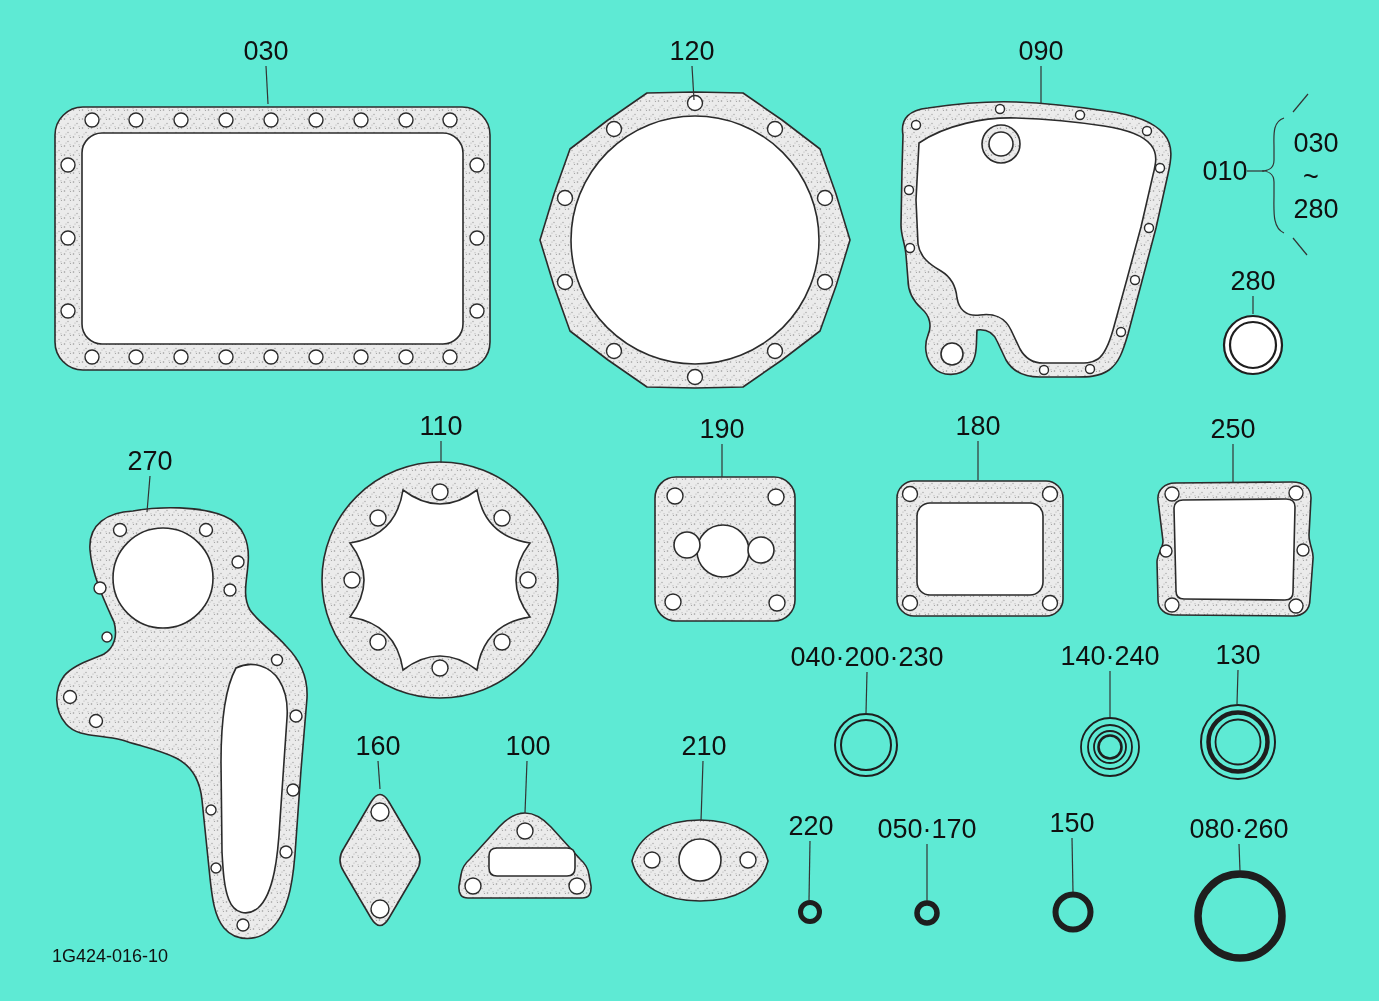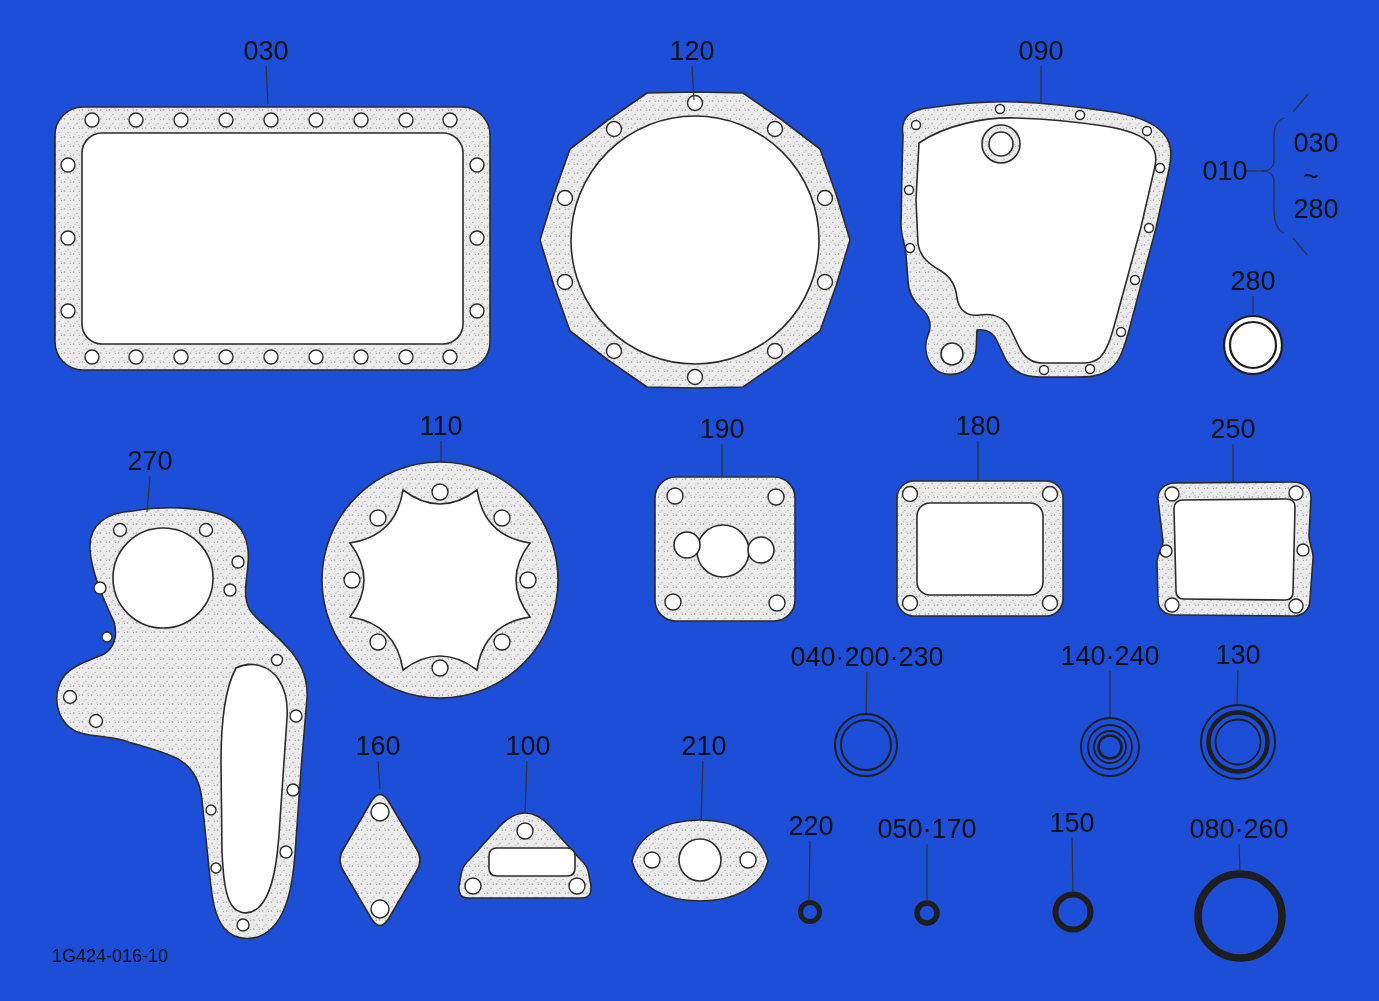--- a/index.html
+++ b/index.html
@@ -1,16 +1,16 @@
 <!DOCTYPE html>
 <html><head>
 <meta charset="utf-8">
 <style>
   html,body{margin:0;padding:0;background:#fff}
-  .stage{position:relative;width:1379px;height:1001px;background:#1d4ed8;overflow:hidden;
+  .stage{position:relative;width:1379px;height:1001px;background:#5eead4;overflow:hidden;
          font-family:"Liberation Sans",sans-serif}
   svg{display:block}
   .g{fill:url(#stip);stroke:#2b2b2b;stroke-width:1.6;stroke-linejoin:round}
   .w{fill:#fff;stroke:#2b2b2b;stroke-width:1.6}
   .h{fill:#fff;stroke:#2b2b2b;stroke-width:1.4}
   .o{fill:none;stroke:#1e1e1e}
   .r2{fill:#fff;stroke:#1e1e1e;stroke-width:2.2}
   .ld{fill:none;stroke:#333;stroke-width:1.2}
   .lbl{font-family:"Liberation Sans",sans-serif;font-size:27px;fill:#101010;text-anchor:middle}
   .sm{font-family:"Liberation Sans",sans-serif;font-size:18px;fill:#101010}

